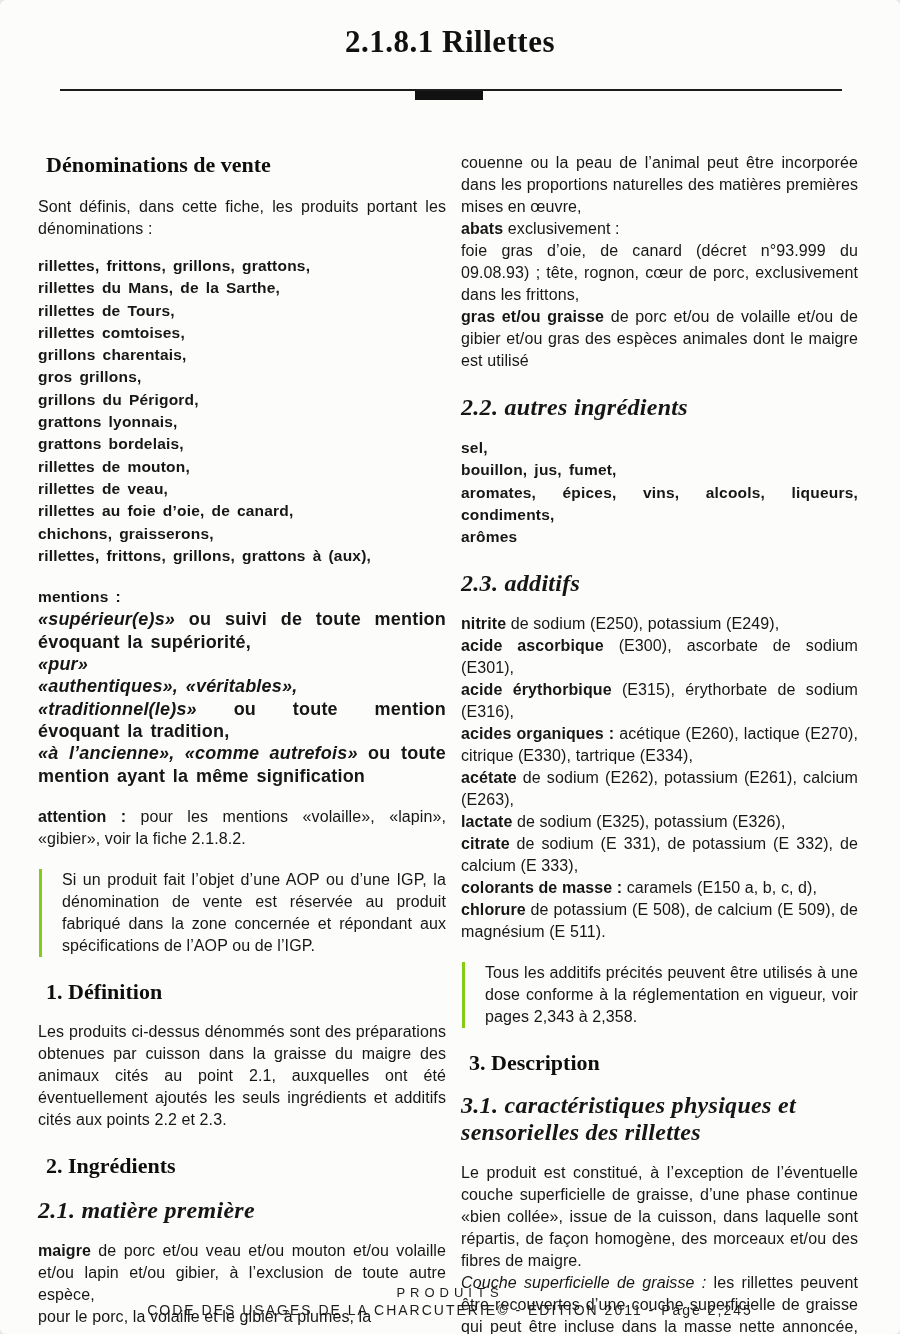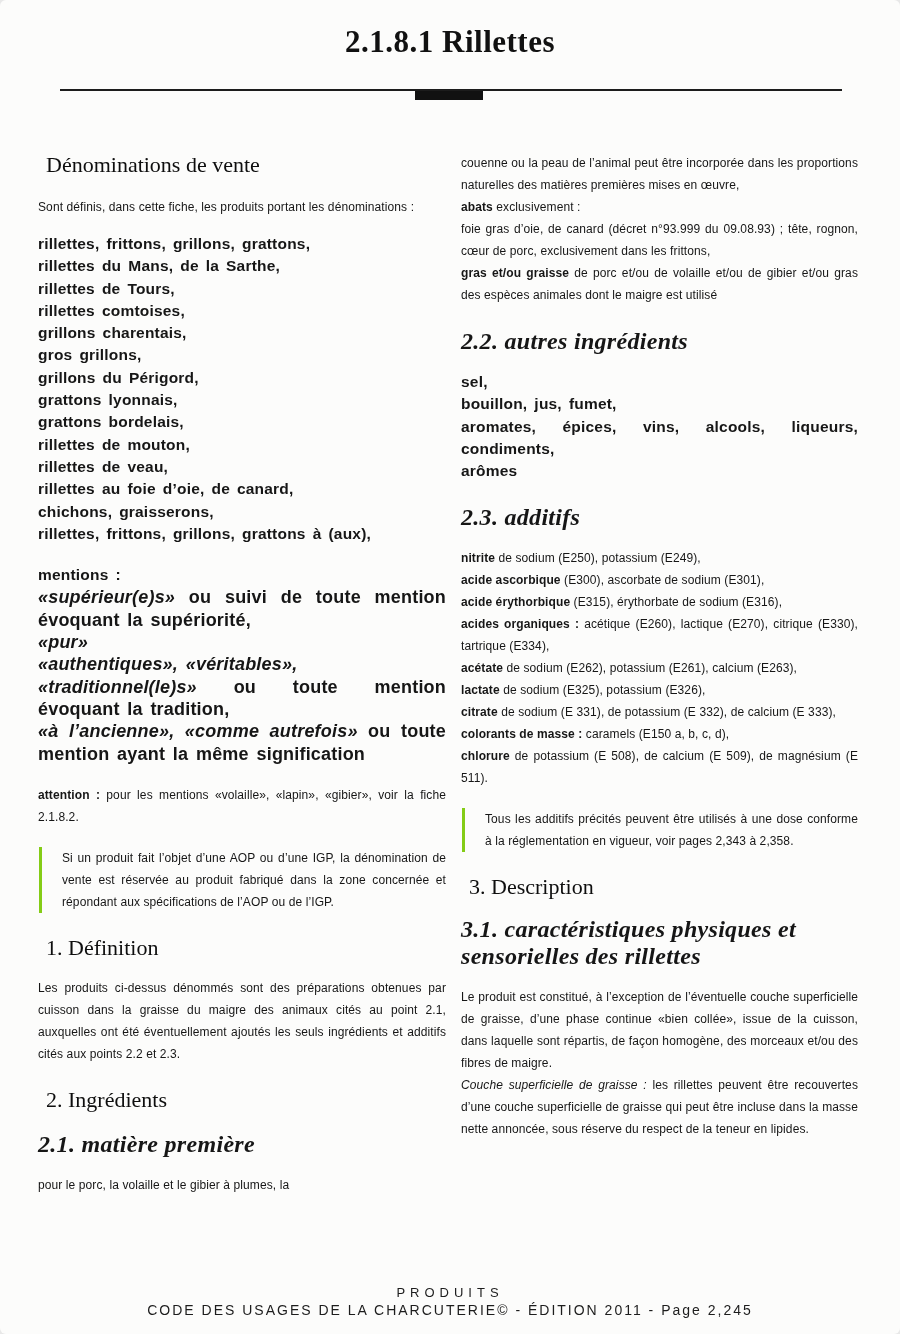--- a/index.html
+++ b/index.html
@@ -39,32 +39,32 @@
     width: 68px;
     height: 9px;
     background: #111;
   }
   .col { position: absolute; top: 152px; }
   .col-left  { left: 38px;  width: 408px; }
   .col-right { left: 461px; width: 397px; }
 
   .body {
     margin: 0;
-    font-size: 12px;
+    font-size: 16px;
     line-height: 22px;
     text-align: justify;
     letter-spacing: 0.1px;
   }
   .b  { font-weight: 700; }
   .it { font-style: italic; }
 
   .sec-heading {
     margin: 0 0 16px 8px;
     font-family: "Liberation Serif", serif;
-    font-weight: 400;
+    font-weight: 700;
     font-size: 22px;
     color: #0e0e0e;
   }
   .sub-heading {
     margin: 0 0 16px 0;
     font-family: "Liberation Serif", serif;
     font-style: italic;
     font-weight: 600;
     font-size: 24px;
     letter-spacing: 0.3px;
@@ -154,20 +154,21 @@
     <div class="note">
       <p class="body">Si un produit fait l’objet d’une AOP ou d’une IGP, la dénomination de vente est réservée au produit fabriqué dans la zone concernée et répondant aux spécifications de l’AOP ou de l’IGP.</p>
     </div>
 
     <h2 class="sec-heading gap-sec">1. Définition</h2>
     <p class="body">Les produits ci-dessus dénommés sont des préparations obtenues par cuisson dans la graisse du maigre des animaux cités au point 2.1, auxquelles ont été éventuellement ajoutés les seuls ingrédients et additifs cités aux points 2.2 et 2.3.</p>
 
     <h2 class="sec-heading gap-sec" style="margin-bottom:18px;">2. Ingrédients</h2>
     <h3 class="sub-heading">2.1. matière première</h3>
 
+    <p class="body"><span class="b">maigre</span><span> de porc et/ou veau et/ou mouton et/ou volaille et/ou lapin et/ou gibier, à l’exclusion de toute autre espèce,</span></p>
     <p class="body">pour le porc, la volaille et le gibier à plumes, la</p>
   </div>
 
   <div class="col col-right">
 
     <p class="body">couenne ou la peau de l’animal peut être incorporée dans les proportions naturelles des matières premières mises en œuvre,</p>
     <p class="body"><span class="b">abats</span><span> exclusivement :</span></p>
     <p class="body">foie gras d’oie, de canard (décret n°93.999 du 09.08.93) ; tête, rognon, cœur de porc, exclusivement dans les frittons,</p>
     <p class="body"><span class="b">gras et/ou graisse</span><span> de porc et/ou de volaille et/ou de gibier et/ou gras des espèces animales dont le maigre est utilisé</span></p>
 

